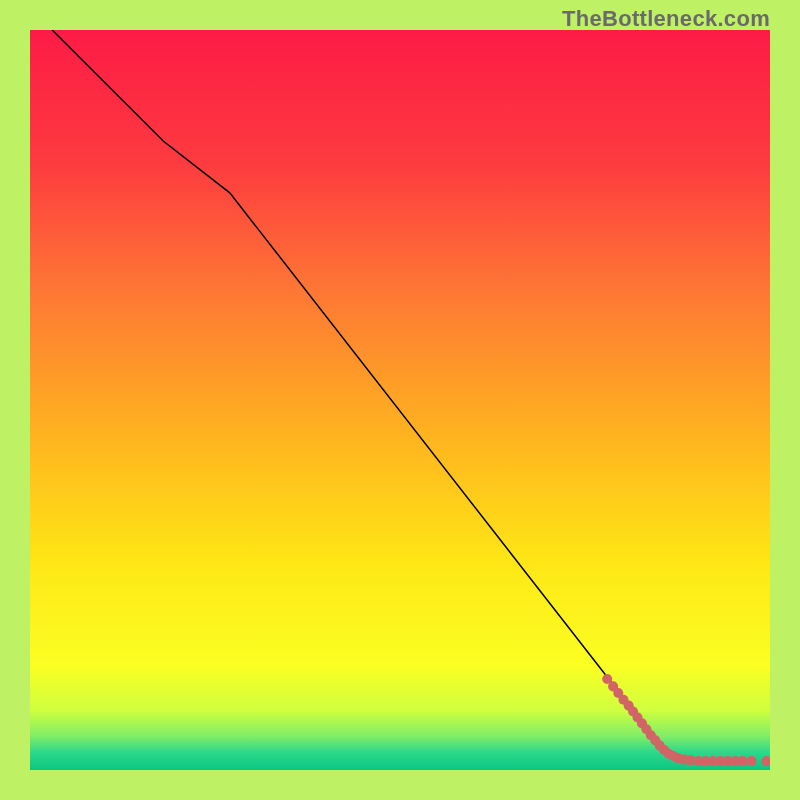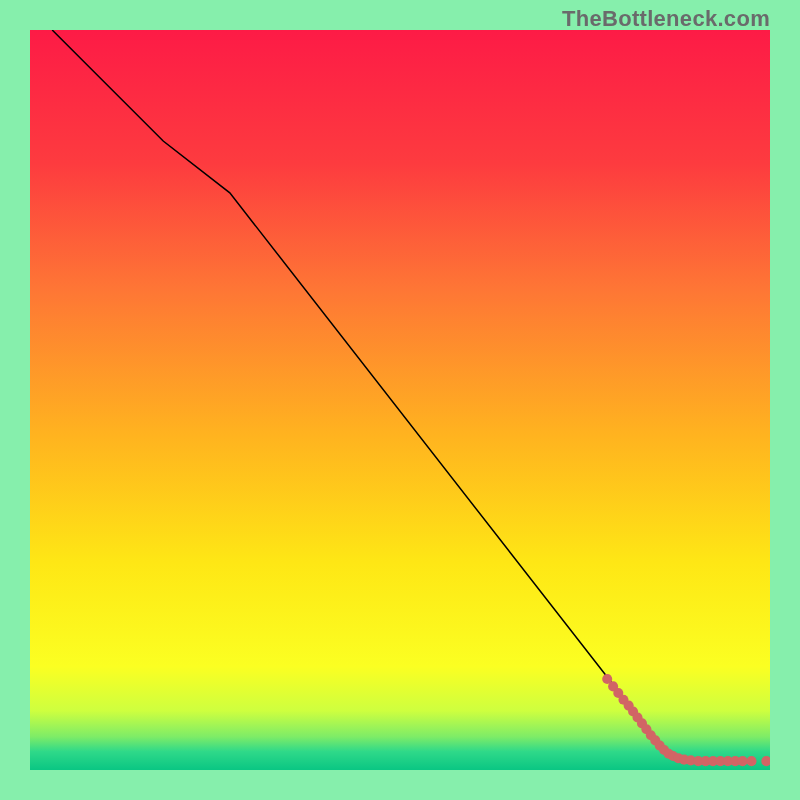--- a/index.html
+++ b/index.html
@@ -7,21 +7,21 @@
     padding: 0;
     width: 800px;
     height: 800px;
     background: #000;
     overflow: hidden;
   }
   .stage {
     position: relative;
     width: 800px;
     height: 800px;
-    background: #86efac;
+    background: #bef264;
   }
   .plot-area {
     position: absolute;
     left: 30px;
     top: 30px;
     width: 740px;
     height: 740px;
   }
   .gradient-bg {
     position: absolute;

